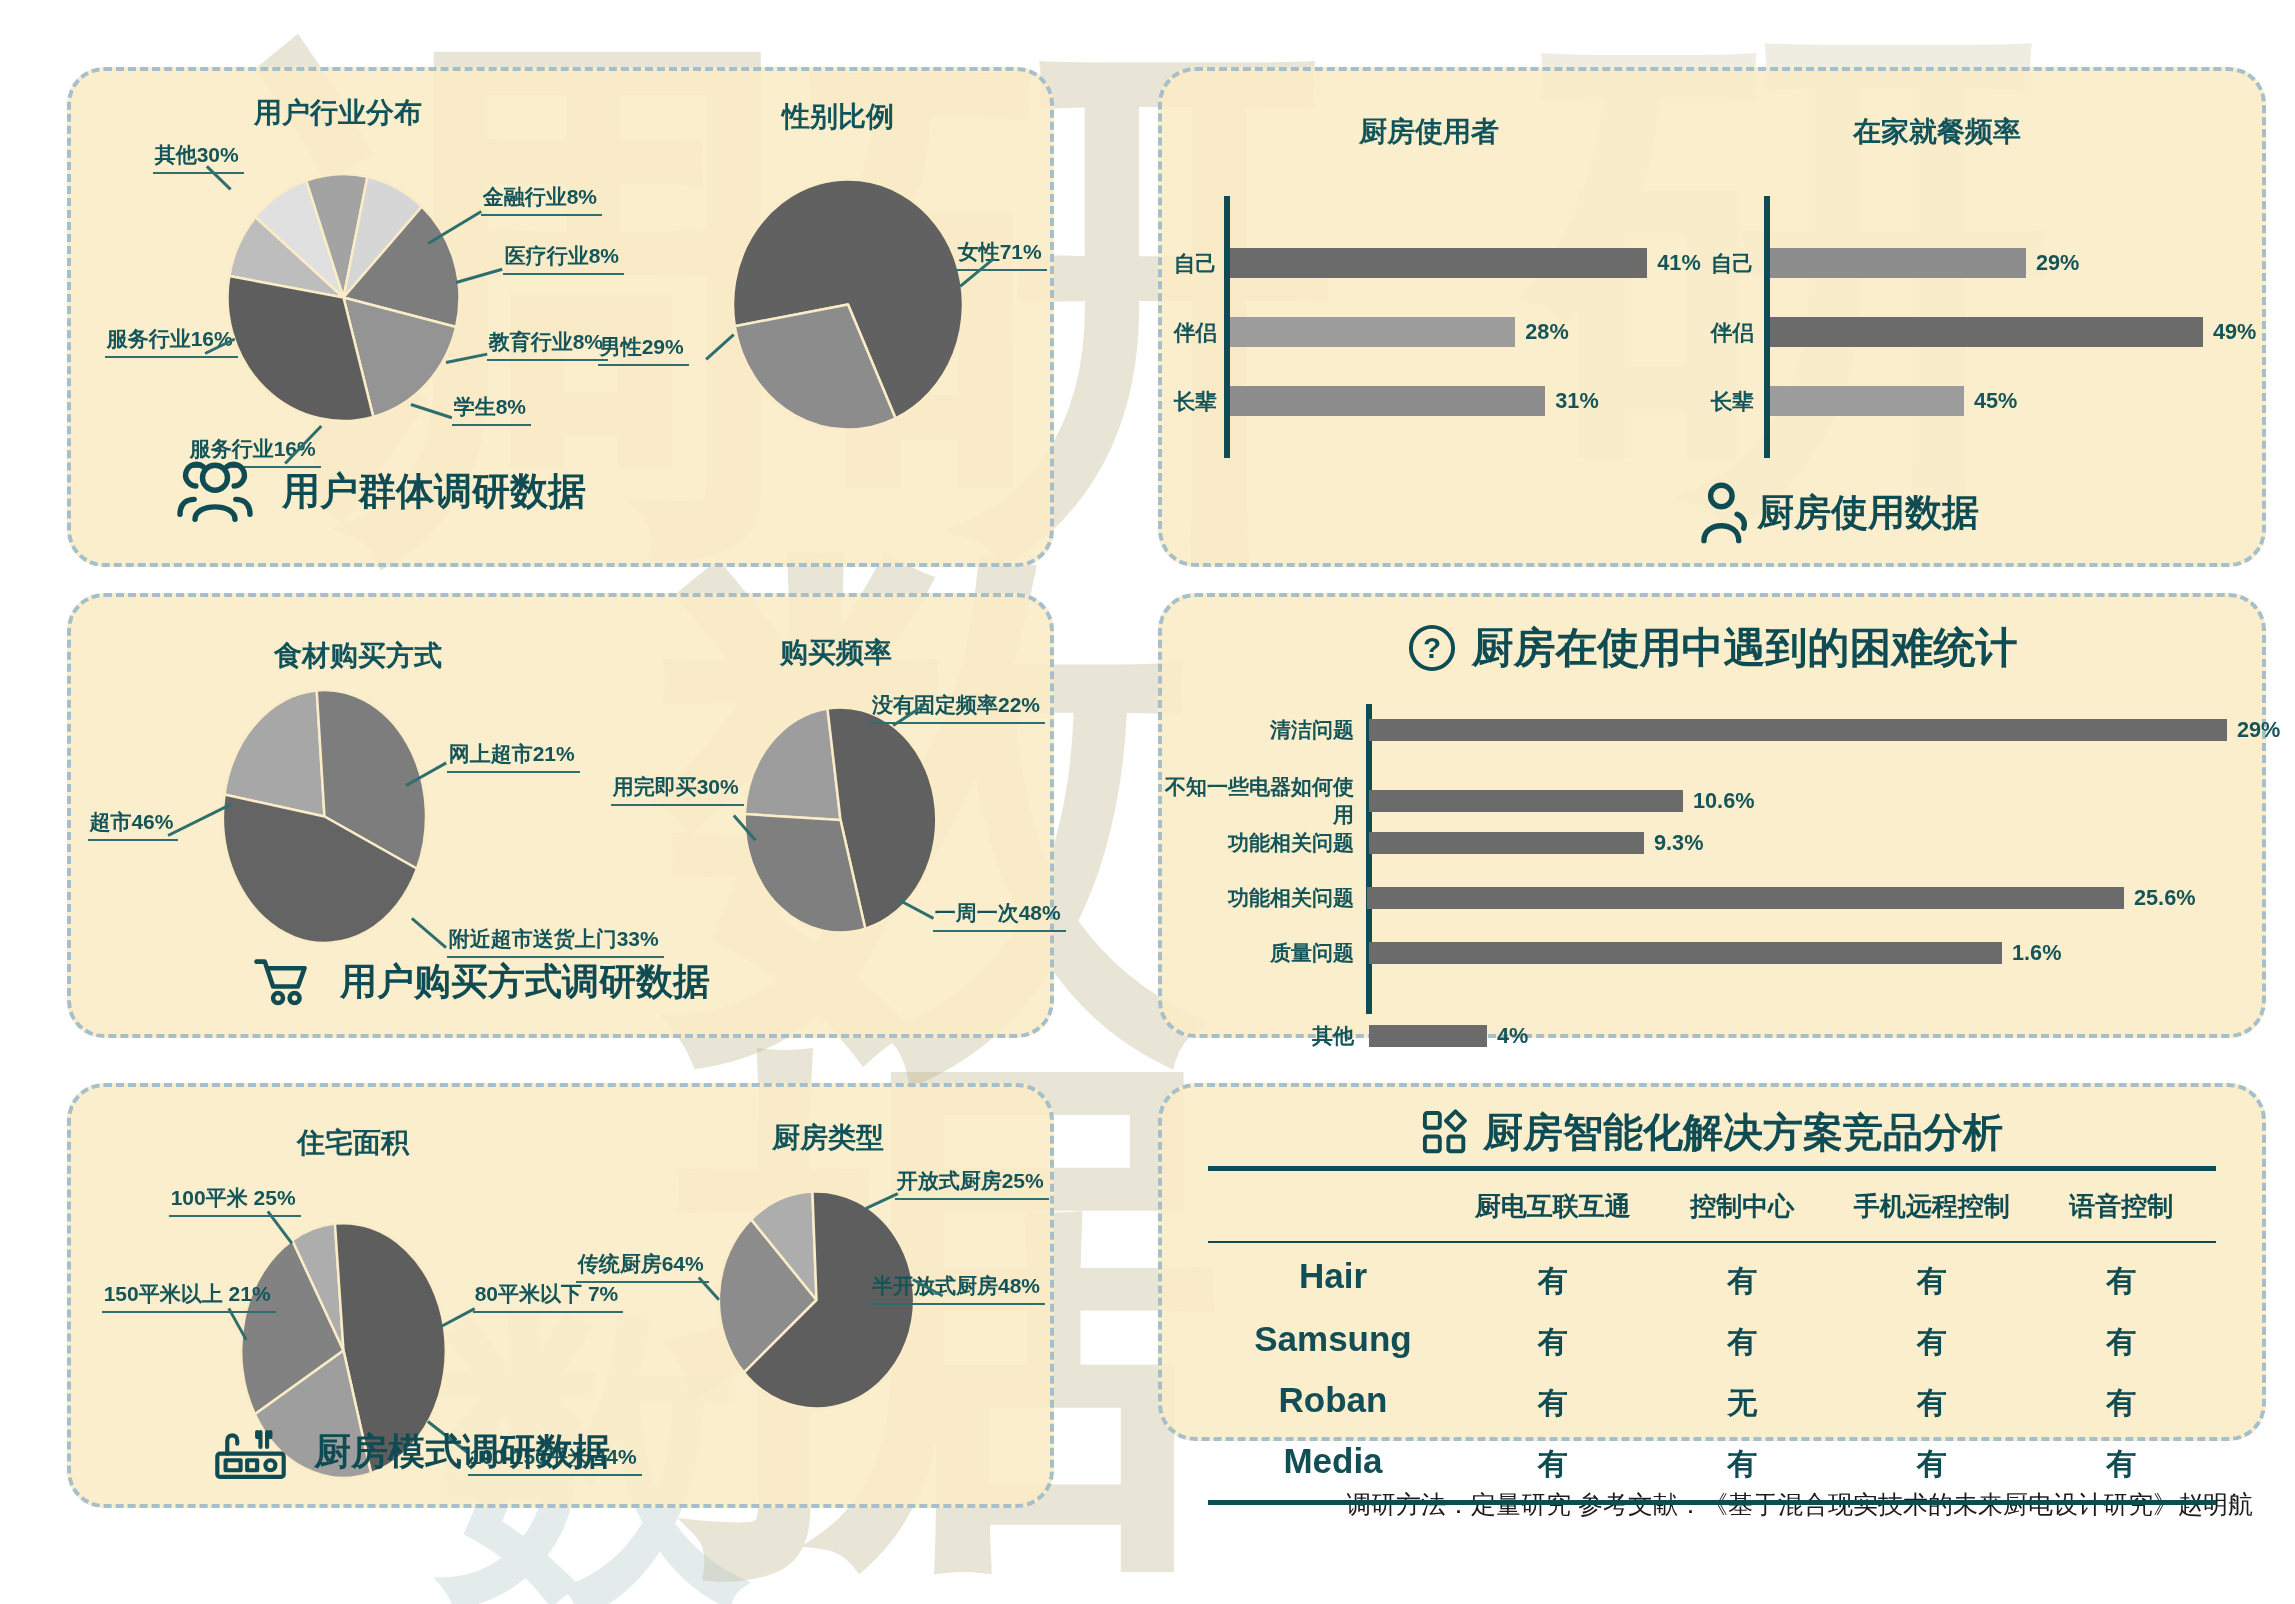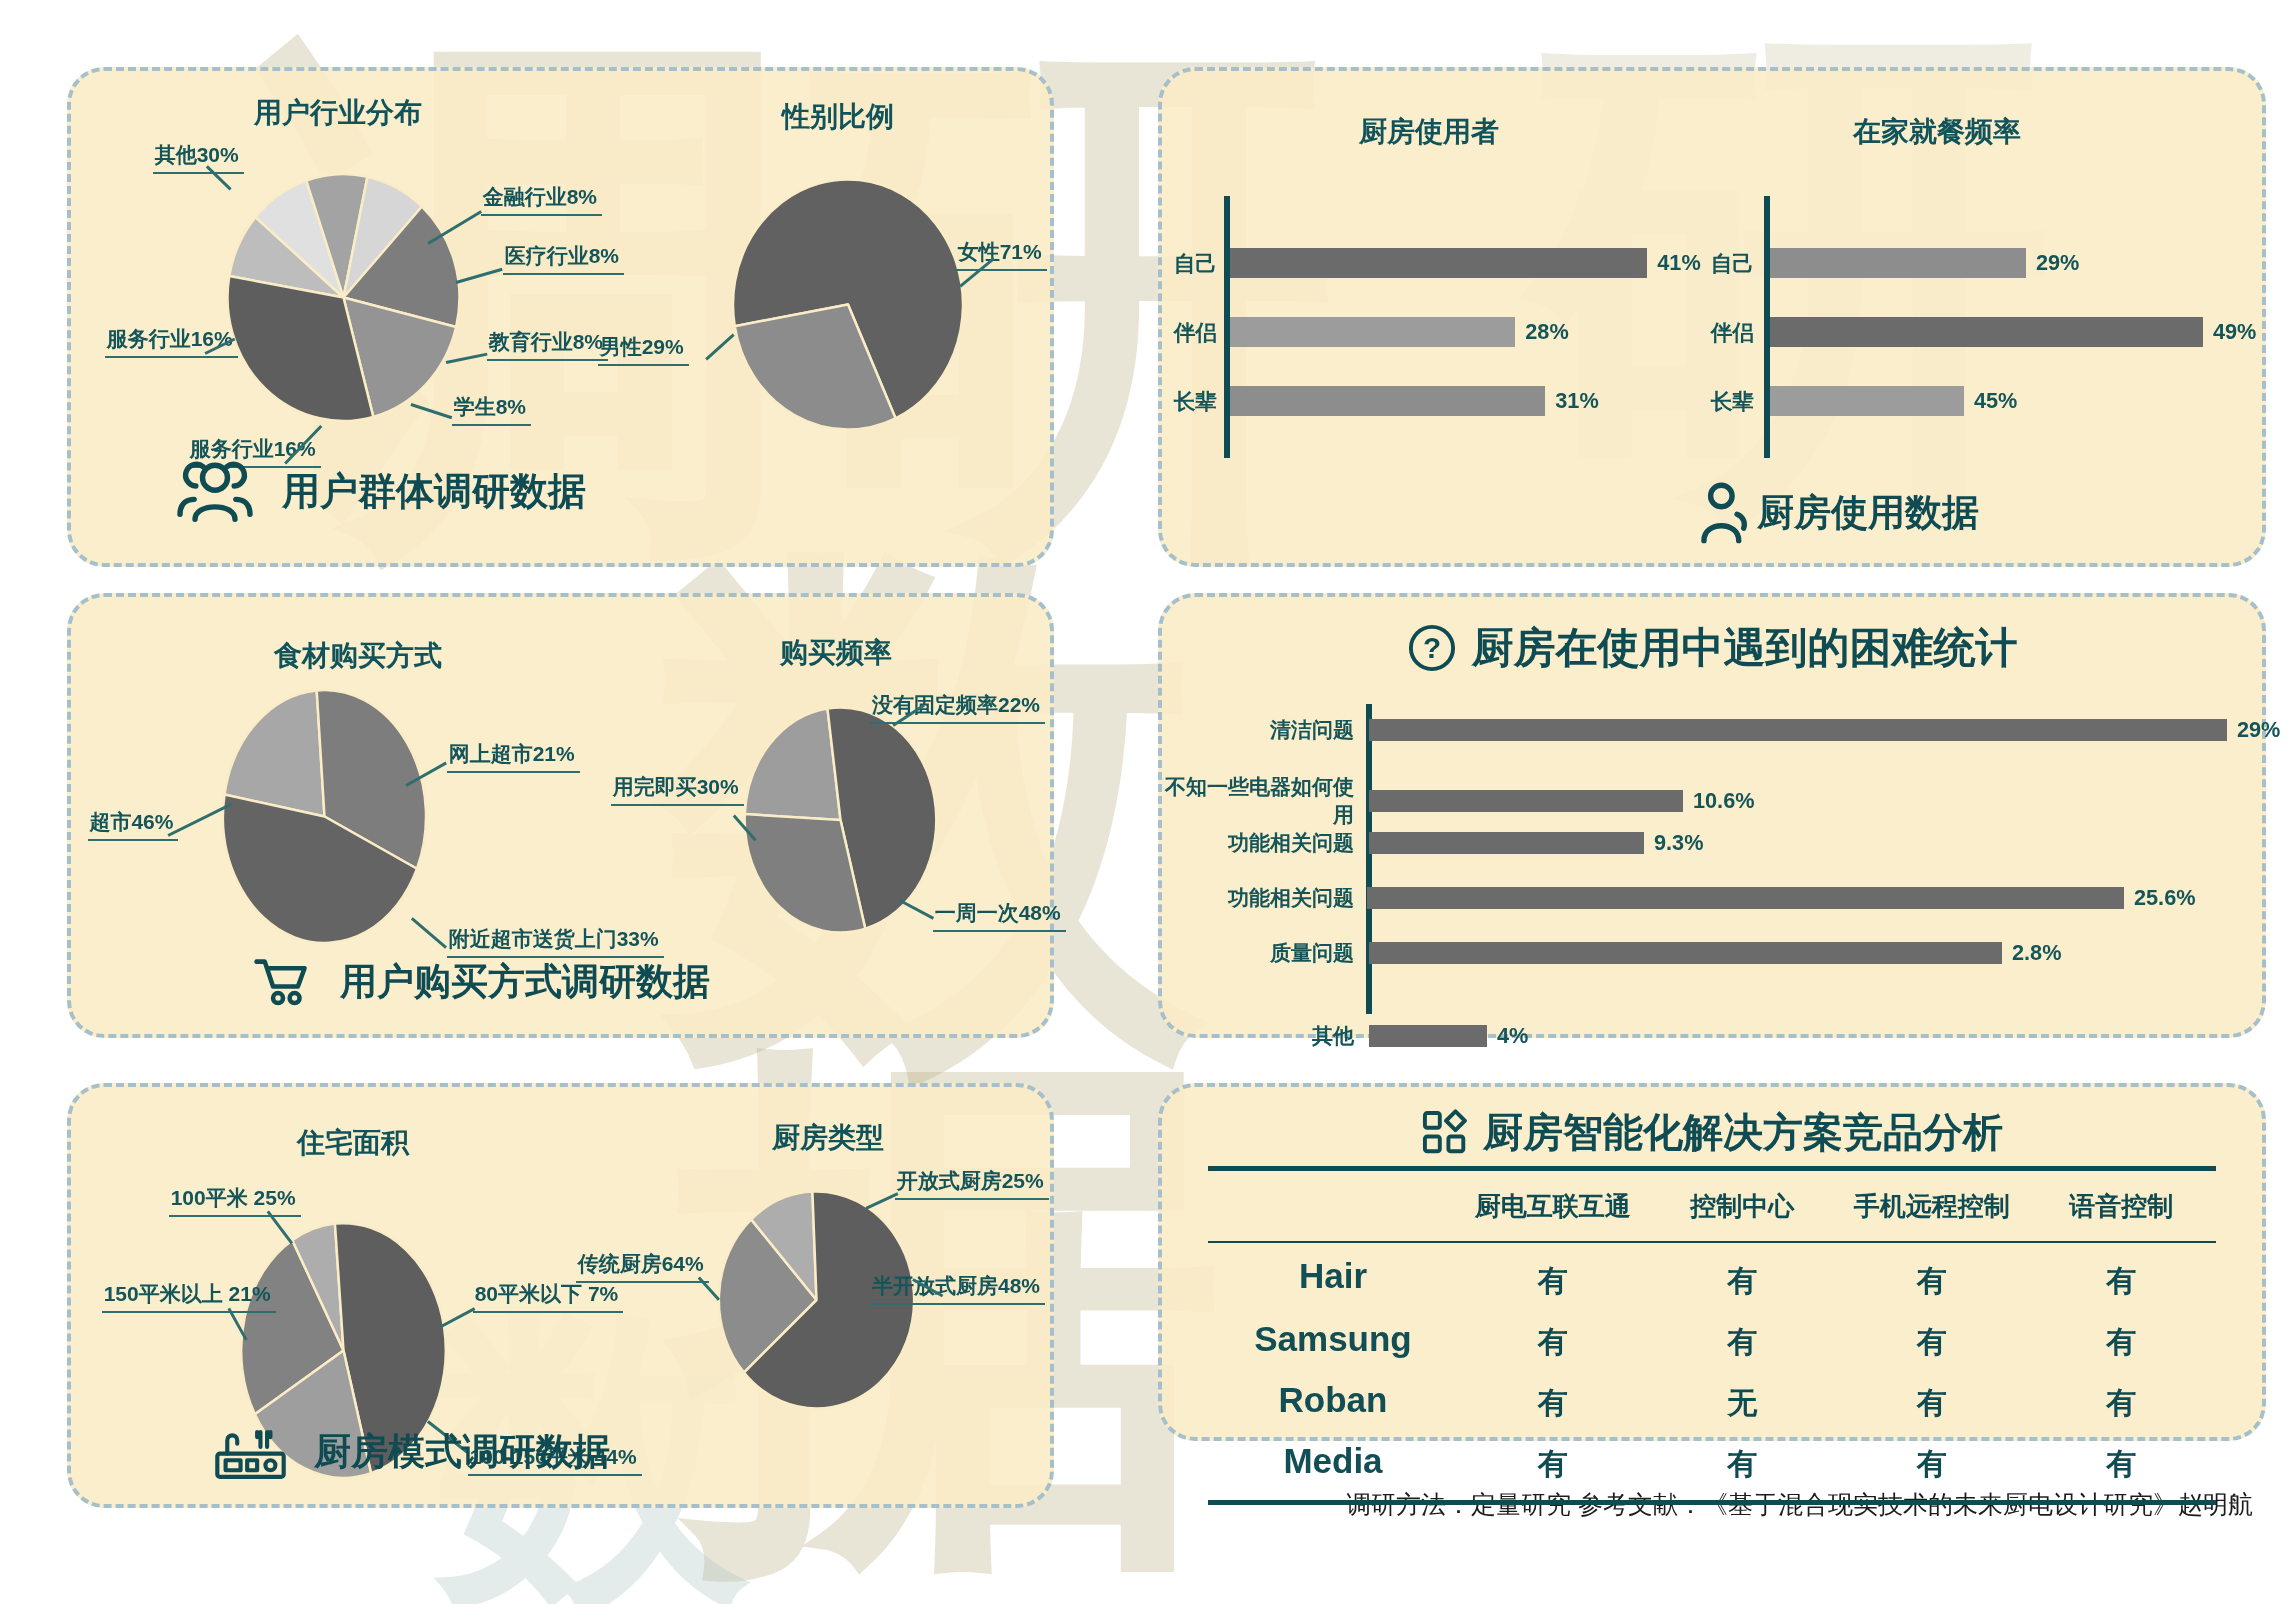--- a/index.html
+++ b/index.html
@@ -210,21 +210,21 @@
       <span class="bval">9.3%</span>
     </div>
     <div class="brow" style="left:0;top:287px;">
       <span class="blabel" style="width:192px;margin-right:13px;font-size:21px;">功能相关问题</span>
       <div class="bar" style="height: 21.7px; width: 757px; background: rgb(107, 107, 107);"></div>
       <span class="bval">25.6%</span>
     </div>
     <div class="brow" style="left:0;top:342px;">
       <span class="blabel" style="width:192px;margin-right:15px;font-size:21px;">质量问题</span>
       <div class="bar" style="height: 21.7px; width: 633px; background: rgb(107, 107, 107);"></div>
-      <span class="bval">2.8%</span>
+      <span class="bval">1.6%</span>
     </div>
     <div class="brow" style="left:0;top:394px;margin-top:31px;">
       <span class="blabel" style="width:192px;margin-right:15px;font-size:21px;">其他</span>
       <div class="bar" style="height: 21.7px; width: 118px; background: rgb(107, 107, 107);"></div>
       <span class="bval">4%</span>
     </div>
   </div>
 
   <div class="panel" style="left:67px;top:1083px;width:979px;height:417px;">
     <div class="ct" style="left:282px;top:37px;">住宅面积</div>

